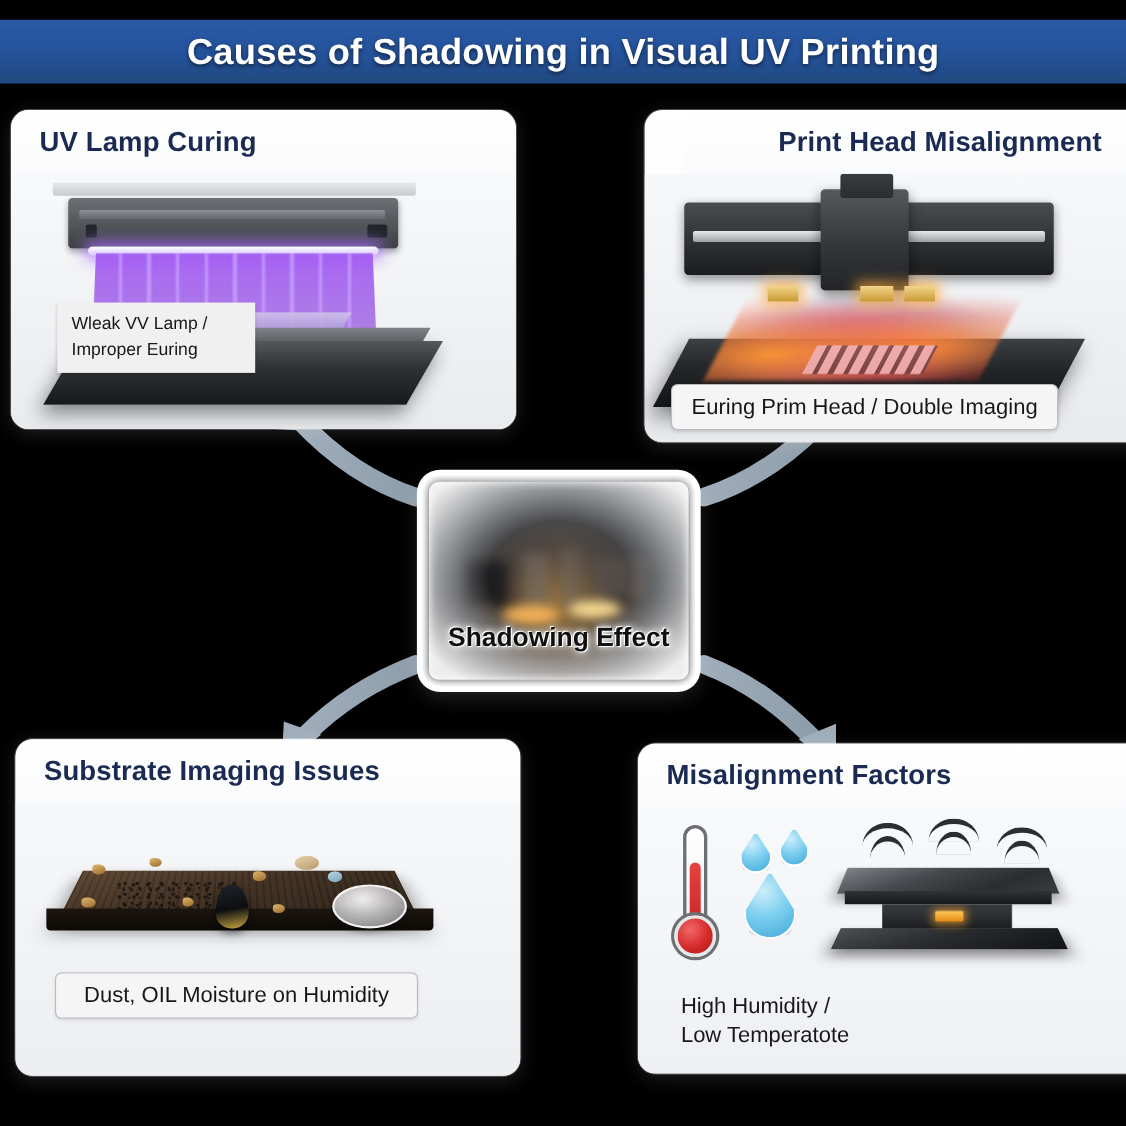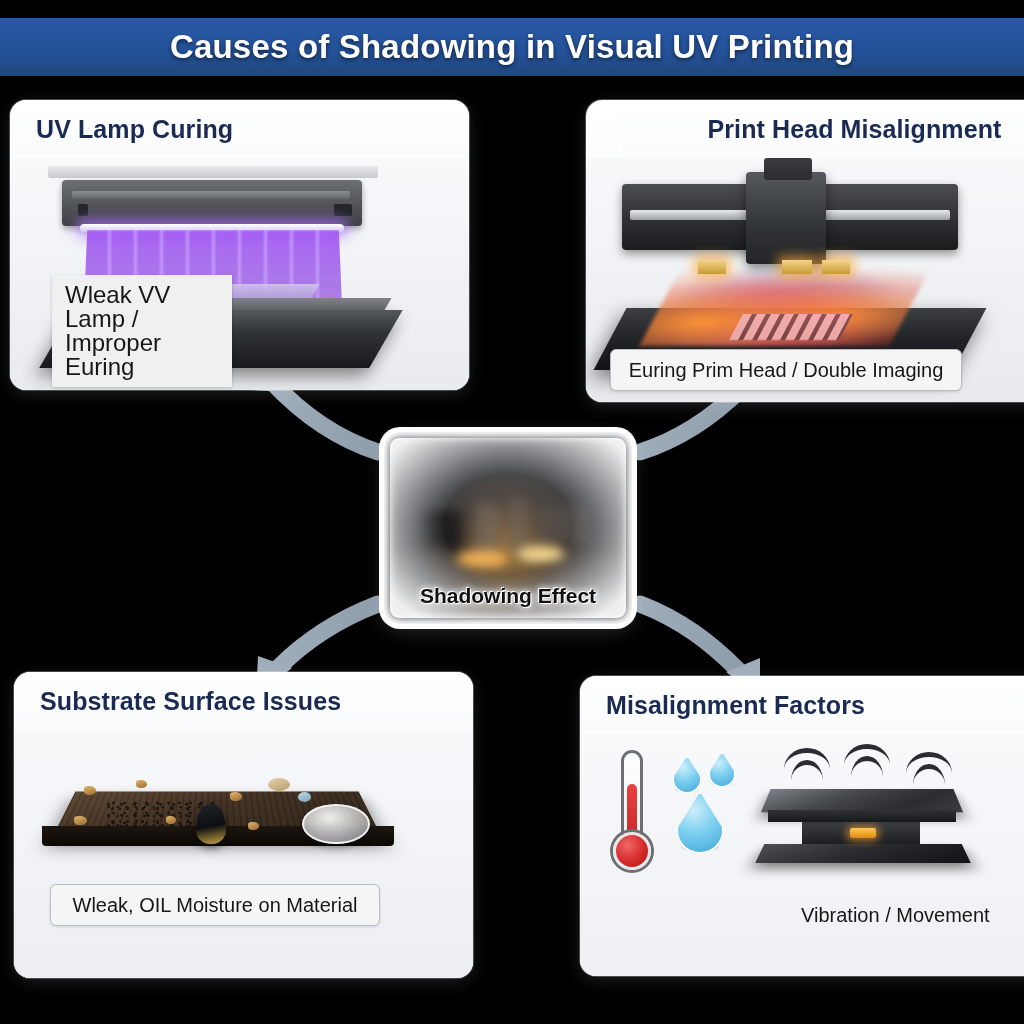--- a/index.html
+++ b/index.html
@@ -71,21 +71,21 @@
     left: 0; top: 58px; right: 0; bottom: 0;
     background: linear-gradient(180deg,#f7f8fa 0%, #eef0f3 100%);
     overflow: hidden;
   }
 
   
   .caption {
     position: absolute;
     background: #f2f2f2;
     color: #171717;
-    font-size: 24px;
+    font-size: 16px;
     line-height: 24px;
     padding: 8px 13px;
     box-sizing: border-box;
     white-space: pre-line;
   }
   .caption.boxed {
     background: #f5f5f5;
     border: 1px solid #b9bcc0;
     border-radius: 6px;
     box-shadow: 0 1px 3px rgba(0,0,0,.13);
@@ -223,24 +223,24 @@
     filter: blur(4px);
   }
   .center-photo .blk{position:absolute; background:rgba(20,20,24,.75); filter:blur(3px);}
   .center-photo .b1{left:14%; top:40%; width:16%; height:22%;}
   .center-photo .b2{left:36%; top:36%; width:10%; height:28%; background:rgba(120,110,100,.6);}
   .center-photo .b3{left:50%; top:34%; width:9%; height:30%; background:rgba(110,100,92,.6);}
   .center-photo .b4{left:62%; top:38%; width:22%; height:20%; background:rgba(90,84,80,.62);}
   .center-photo .glow1{left:28%; top:62%; width:22%; height:10%; background:rgba(255,186,90,.9); border-radius:50%;}
   .center-photo .glow2{left:54%; top:60%; width:20%; height:9%; background:rgba(255,226,150,.95); border-radius:50%;}
   #center-label{
-    position:absolute; left:0; right:0; bottom:16px;
+    position:absolute; left:0; right:0; bottom:30px;
     text-align:center;
     color:#111111;
-    font-size:21px;
+    font-size:24px;
     font-weight:bold;
     text-shadow: 0 0 6px #ffffff, 0 0 10px #ffffff, 1px 1px 0 #ffffff, -1px -1px 0 #ffffff;
   }
 
   
   .sub-scene{position:absolute; inset:0; background:linear-gradient(180deg,#f7f8fa 0%,#eceef1 100%);}
   .sub-board{
     position:absolute; left:38px; top:30px; width:330px; height:78px;
     background:
       repeating-linear-gradient(90deg, rgba(0,0,0,.10) 0 2px, rgba(255,255,255,.03) 2px 7px),
@@ -431,40 +431,40 @@
     <span class="blk b4"></span>
     <span class="blk glow1"></span>
     <span class="blk glow2"></span>
   </div>
   <div class="center-photo vig" style="filter:none; background:radial-gradient(ellipse at 50% 48%, rgba(255,255,255,0) 38%, rgba(255,255,255,.9) 88%);"></div>
   <div id="center-label">Shadowing Effect</div>
 </div>
 
 <div class="panel" id="panel-sub" style="left:14px; top:672px; width:420px; height:306px;">
   <div class="panel-head left">
-    <span class="panel-title">Substrate Surface Issues</span>
+    <span class="panel-title">Substrate Imaging Issues</span>
   </div>
   <div class="panel-body">
     <div class="sub-scene">
       <div class="sub-board"></div>
       <div class="sub-edge"></div>
       <div class="sub-dust"></div>
       <span class="sub-fleck" style="left:70px; top:56px; width:12px; height:9px;"></span>
       <span class="sub-fleck" style="left:122px; top:50px; width:11px; height:8px;"></span>
       <span class="sub-fleck" style="left:60px; top:86px; width:13px; height:9px;"></span>
       <span class="sub-fleck" style="left:152px; top:86px; width:10px; height:8px;"></span>
       <span class="sub-fleck" style="left:216px; top:62px; width:12px; height:9px;"></span>
       <span class="sub-fleck" style="left:234px; top:92px; width:11px; height:8px;"></span>
       <span class="sub-fleck" style="left:254px; top:48px; width:22px; height:13px; background:linear-gradient(160deg,#e6d3ae,#b79a6c); border-radius:50%;"></span>
       <span class="sub-fleck" style="left:284px; top:62px; width:13px; height:10px; background:linear-gradient(160deg,#bcd8e6,#7aa3b8); border-radius:50%;"></span>
       <div class="sub-oil"></div>
       <div class="sub-bubble"></div>
     </div>
   </div>
-  <div class="caption boxed" style="left:36px; top:212px; width:330px; text-align:center; font-size:20px;">Wleak, OIL Moisture on Material</div>
+  <div class="caption boxed" style="left:36px; top:212px; width:330px; text-align:center; font-size:20px;">Dust, OIL Moisture on Humidity</div>
 </div>
 
 <div class="panel" id="panel-env" style="left:580px; top:676px; width:434px; height:300px;">
   <div class="panel-head left">
     <span class="panel-title">Misalignment Factors</span>
   </div>
   <div class="panel-body">
     <div class="env-scene">
       <div class="thermo">
         <span class="stem"></span>
@@ -482,14 +482,15 @@
         <span class="wave w3"></span>
         <span class="wave s3"></span>
         <span class="base-plate"></span>
         <span class="mid"></span>
         <span class="led"></span>
         <span class="top-plate"></span>
         <span class="top-edge"></span>
       </div>
     </div>
   </div>
-  <div class="caption plain" style="left:208px; top:218px; width:220px; font-size:20px; line-height:26px;">Vibration / Movement</div>
+  <div class="caption plain" style="left:26px; top:218px; width:190px; font-size:20px; line-height:26px;">High Humidity /
+Low Temperatote</div>
 </div>
 
 </body></html>

